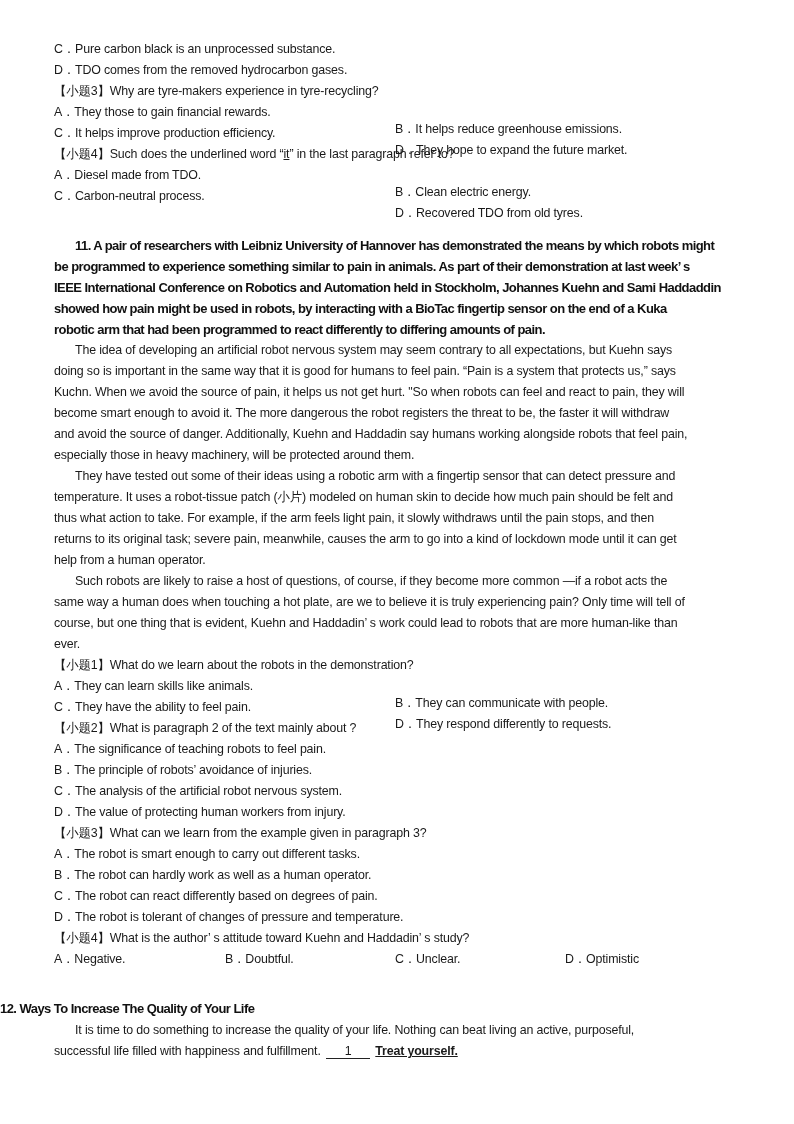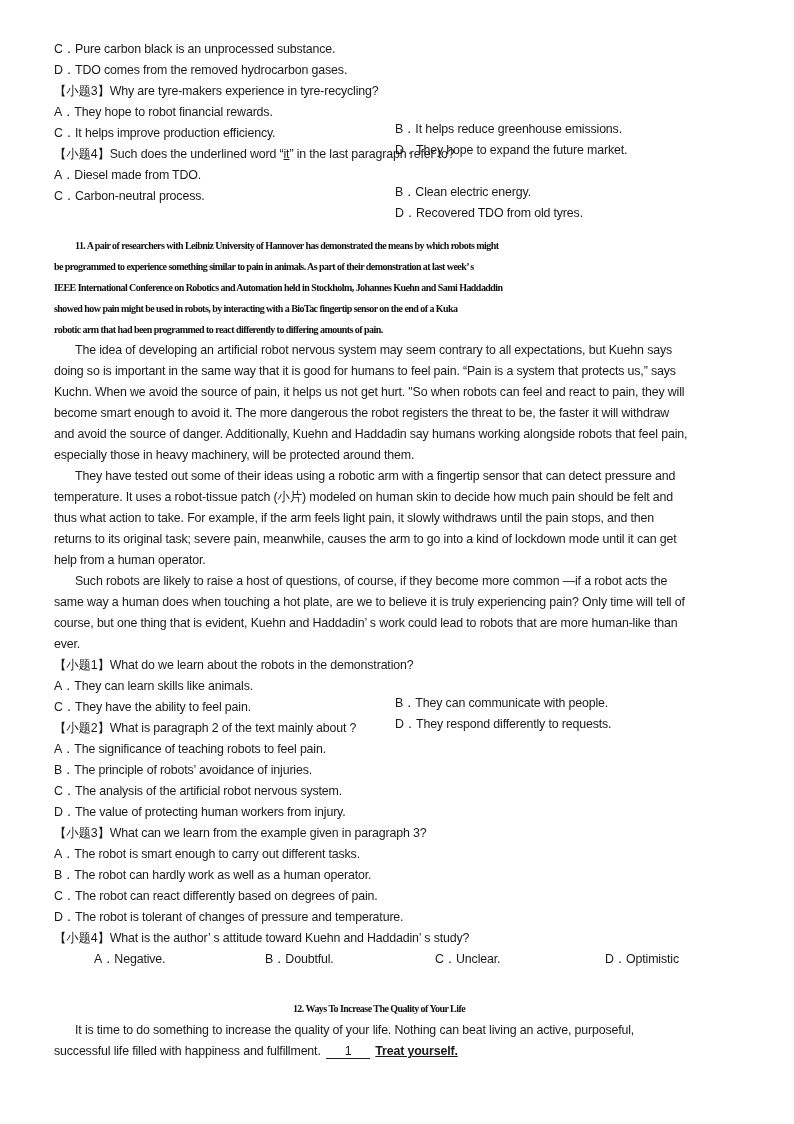--- a/index.html
+++ b/index.html
@@ -1,35 +1,35 @@
 <!DOCTYPE html>
 <html><head>
   <meta charset="utf-8">
   <style>
     html, body { margin: 0; padding: 0; background: #ffffff; }
     body { width: 794px; height: 1124px; position: relative; overflow: hidden; color: #1a1a1a; }
     .sans { font-family: "Liberation Sans", "DejaVu Sans", sans-serif; font-size: 12.4px; letter-spacing: -0.15px; }
-    .mono { font-family: Liberation Serif, serif; font-size: 10px; font-weight: bold; letter-spacing: -0.55px; color: #111; }
+    .mono { font-family: Liberation Sans, sans-serif; font-size: 13px; font-weight: bold; letter-spacing: -0.55px; color: #111; }
     .line { position: absolute; left: 54px; white-space: nowrap; line-height: 16px; }
     .col2 { position: absolute; left: 395px; white-space: nowrap; margin-top: 17px; }
     .indent { left: 75px; }
-    .q4 { position: absolute; white-space: nowrap; margin-left: 40px; }
+    .q4 { position: absolute; white-space: nowrap; }
     .ul { text-decoration: underline; }
     .blank { display: inline-block; border-bottom: 1px solid #222; min-width: 44px; text-align: center; line-height: 14px; margin: 0 2px; }
     .bold { font-weight: bold; text-decoration: underline; }
-    .center { position: absolute; left: 0; width: 758px; text-align: center; }
+    .center { position: absolute; left: 0; width: 758px; text-align: left; }
   </style>
 </head>
 <body>
 
 <div class="line sans" style="top:41px"><span>C．</span><span>Pure carbon black is an unprocessed substance.</span></div>
 <div class="line sans" style="top:62px"><span>D．</span><span>TDO comes from the removed hydrocarbon gases.</span></div>
 
 <div class="line sans" style="top:83px"><span>【小题3】</span><span>Why are tyre-makers experience in tyre-recycling?</span></div>
-<div class="line sans" style="top:104px"><span>A．</span><span>They hope to robot financial rewards.</span></div>
+<div class="line sans" style="top:104px"><span>A．</span><span>They those to gain financial rewards.</span></div>
 <div class="col2 sans" style="top:104px; line-height:16px"><span>B．</span><span>It helps reduce greenhouse emissions.</span></div>
 <div class="line sans" style="top:125px"><span>C．</span><span>It helps improve production efficiency.</span></div>
 <div class="col2 sans" style="top:125px; line-height:16px"><span>D．</span><span>They hope to expand the future market.</span></div>
 
 <div class="line sans" style="top:146px"><span>【小题4】</span><span>Such does the underlined word “</span><span class="ul">it</span><span>”  in the last paragraph refer to?</span></div>
 <div class="line sans" style="top:167px"><span>A．</span><span>Diesel made from TDO.</span></div>
 <div class="col2 sans" style="top:167px; line-height:16px"><span>B．</span><span>Clean electric energy.</span></div>
 <div class="line sans" style="top:188px"><span>C．</span><span>Carbon-neutral process.</span></div>
 <div class="col2 sans" style="top:188px; line-height:16px"><span>D．</span><span>Recovered TDO from old tyres.</span></div>
 

